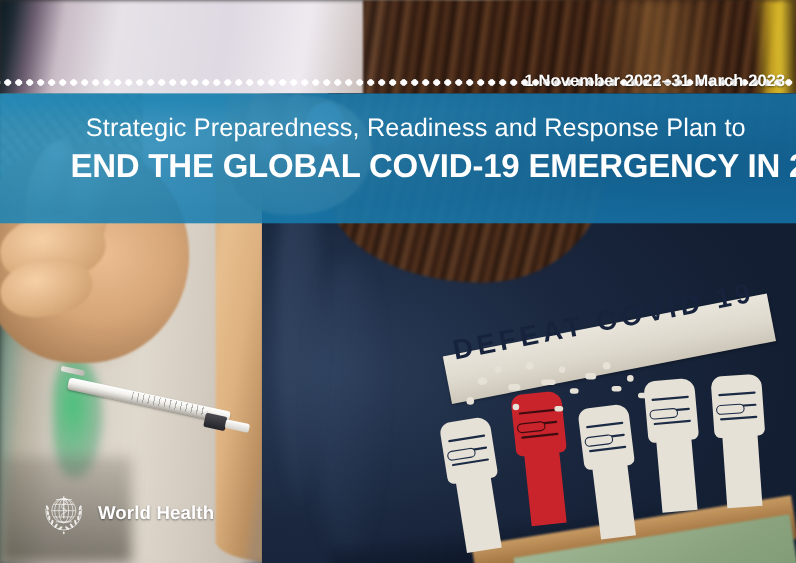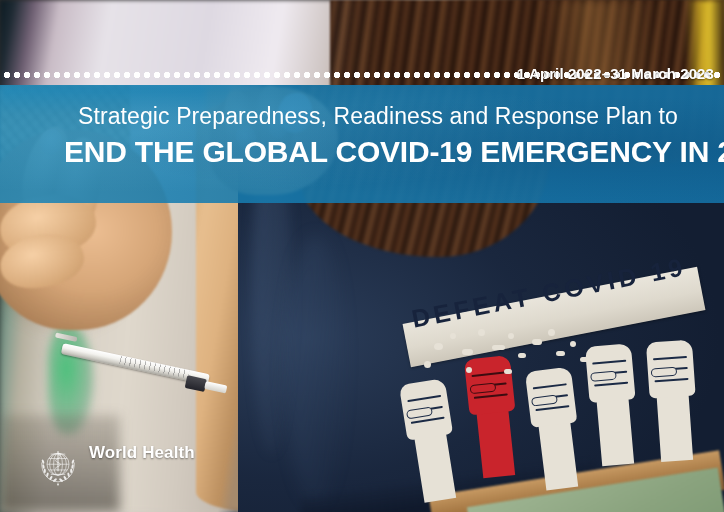--- a/index.html
+++ b/index.html
@@ -502,20 +502,21 @@
     letter-spacing: -0.2px;
     white-space: nowrap;
   }
 
   
   .who-logo {
     position: absolute;
     left: 36px;
     top: 444px;
     display: flex;
+    align-items: center;
     gap: 9px;
   }
   .who-emblem {
     width: 44px;
     height: 44px;
     flex: 0 0 44px;
     opacity: 0.95;
   }
   .who-text {
     font-family: "Liberation Sans Narrow", "Liberation Sans", sans-serif;
@@ -646,21 +647,21 @@
       <div class="needle"></div>
       <div class="syringe-barrel"></div>
       <div class="syringe-grad"></div>
       <div class="syringe-plunger"></div>
       <div class="syringe-tip"></div>
     </div>
   </div>
 
   <div class="dot-rule"></div>
 
-  <div class="date-label">1 April 2022–31 March 2023</div>
+  <div class="date-label">1 November 2022–31 March 2023</div>
 
   <div class="banner">
     <div class="banner-sheen"></div>
     <div class="banner-inner">
       <div class="title-sub">Strategic Preparedness, Readiness and Response Plan to</div>
       <div class="title-main">END THE GLOBAL COVID-19 EMERGENCY IN 2022</div>
     </div>
   </div>
 
   <div class="who-logo">

